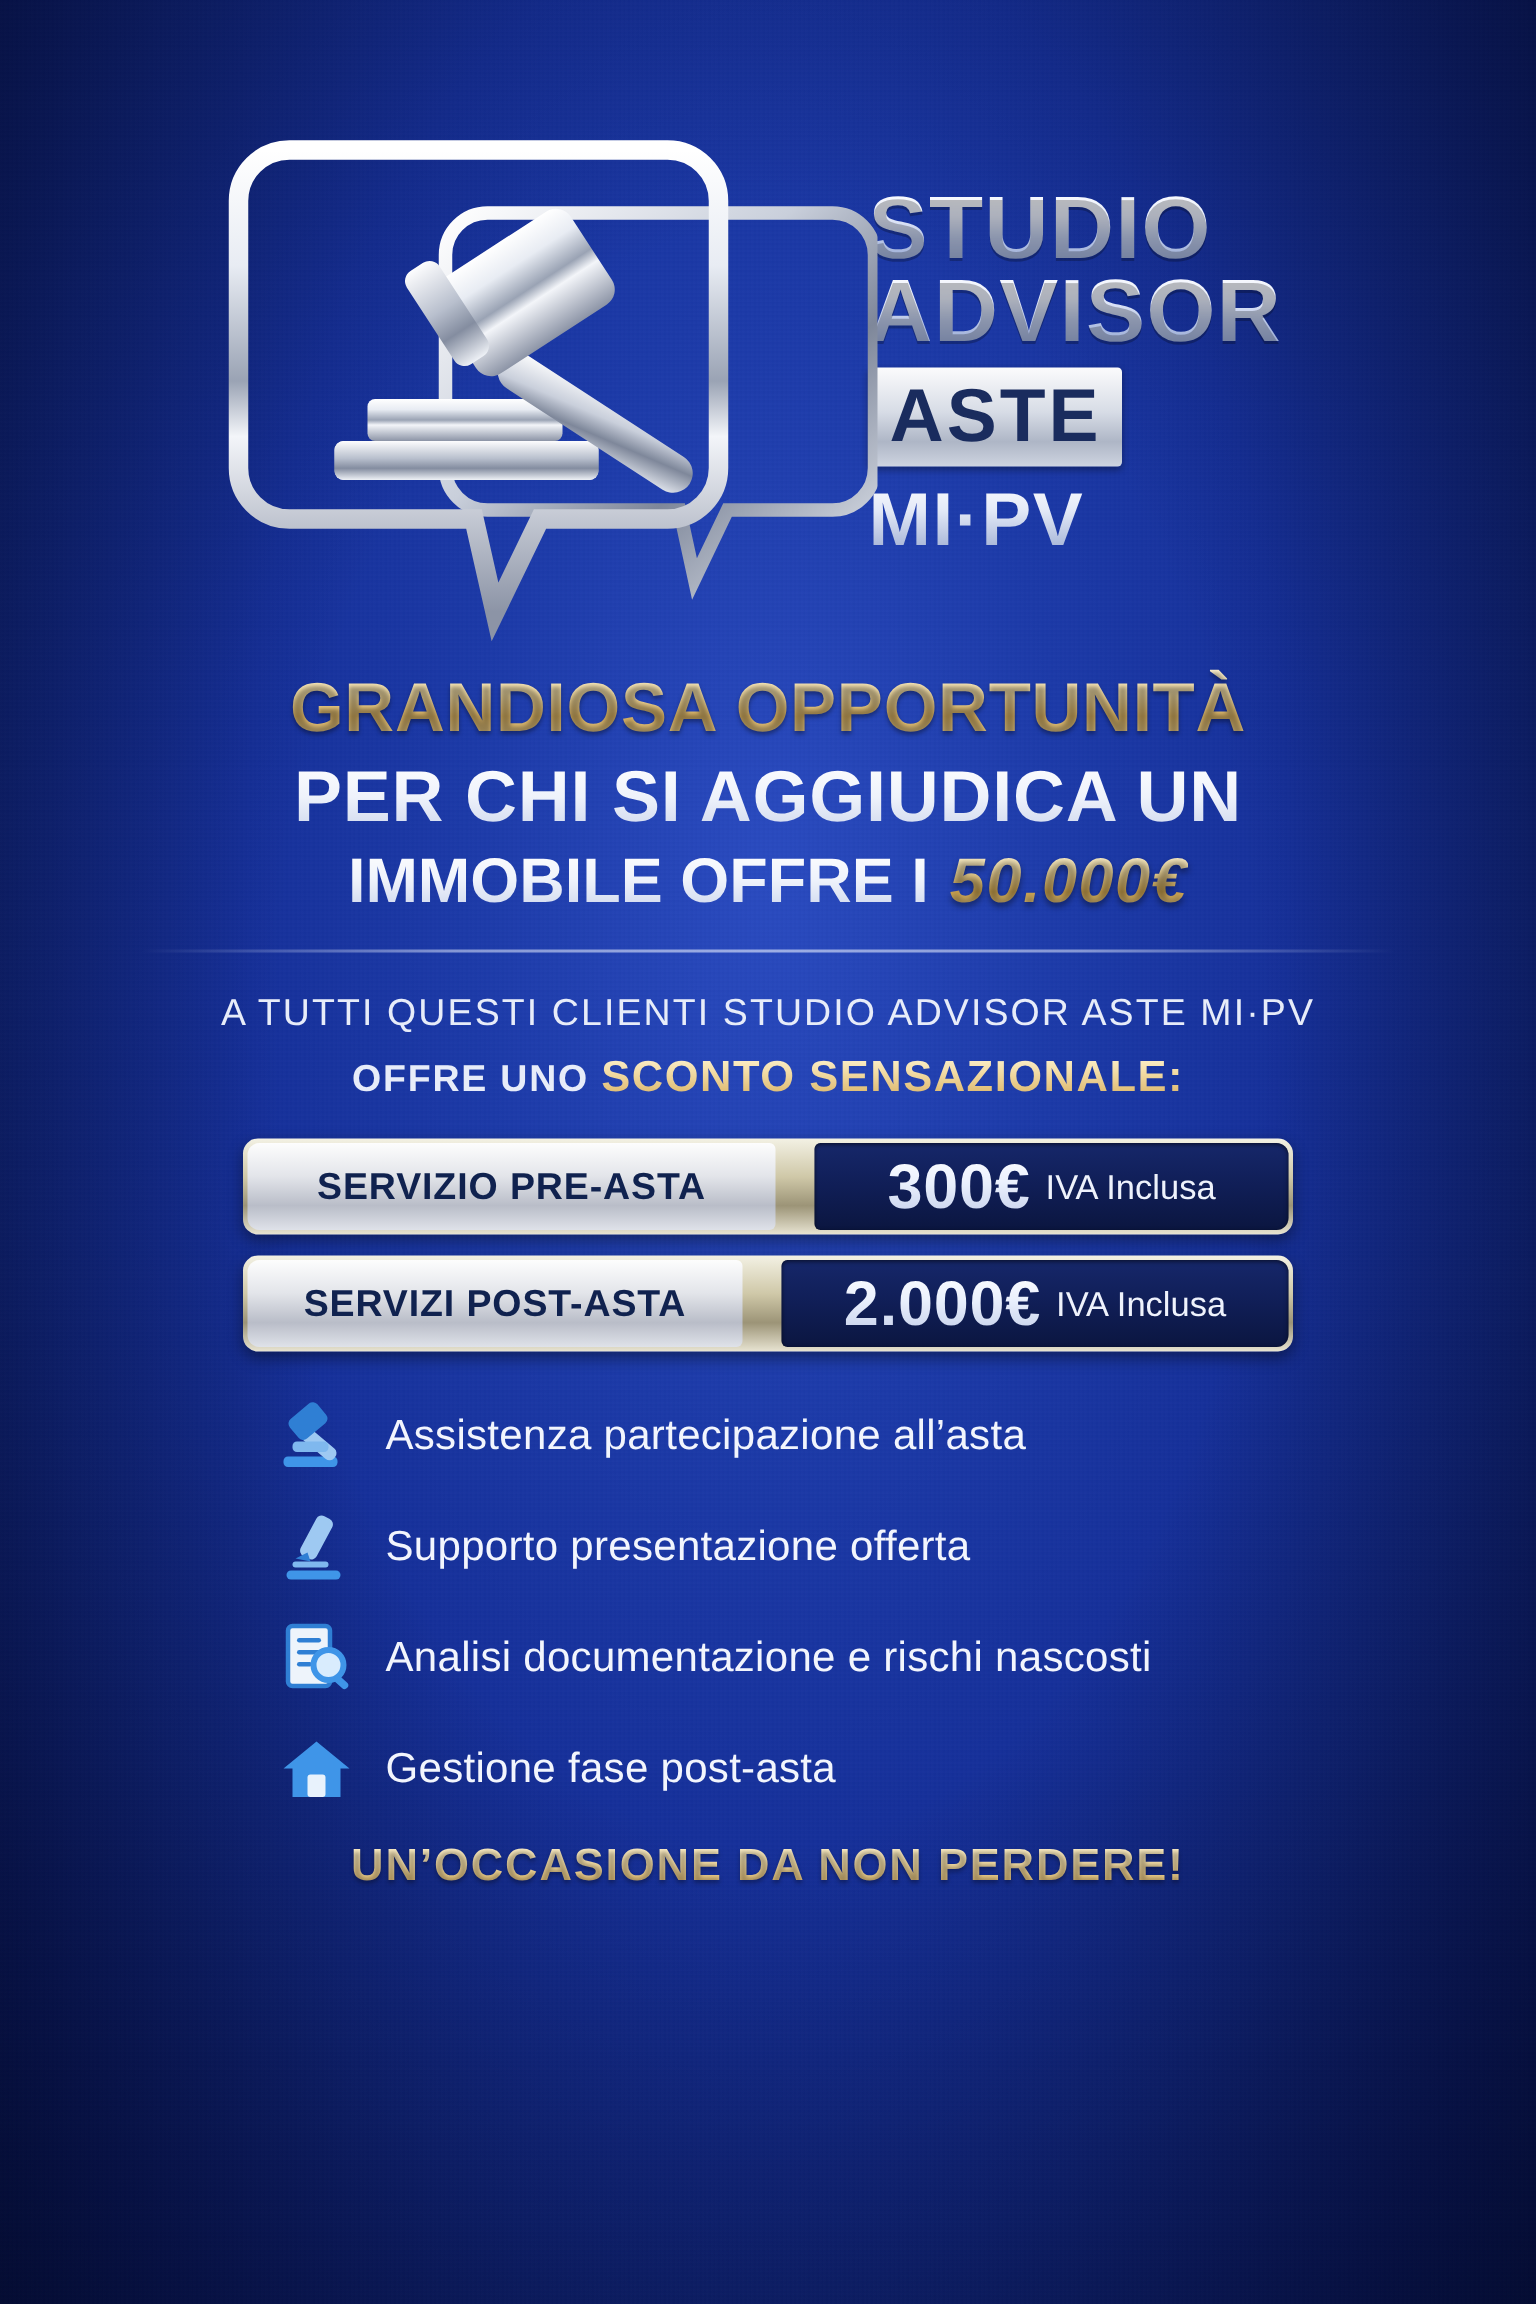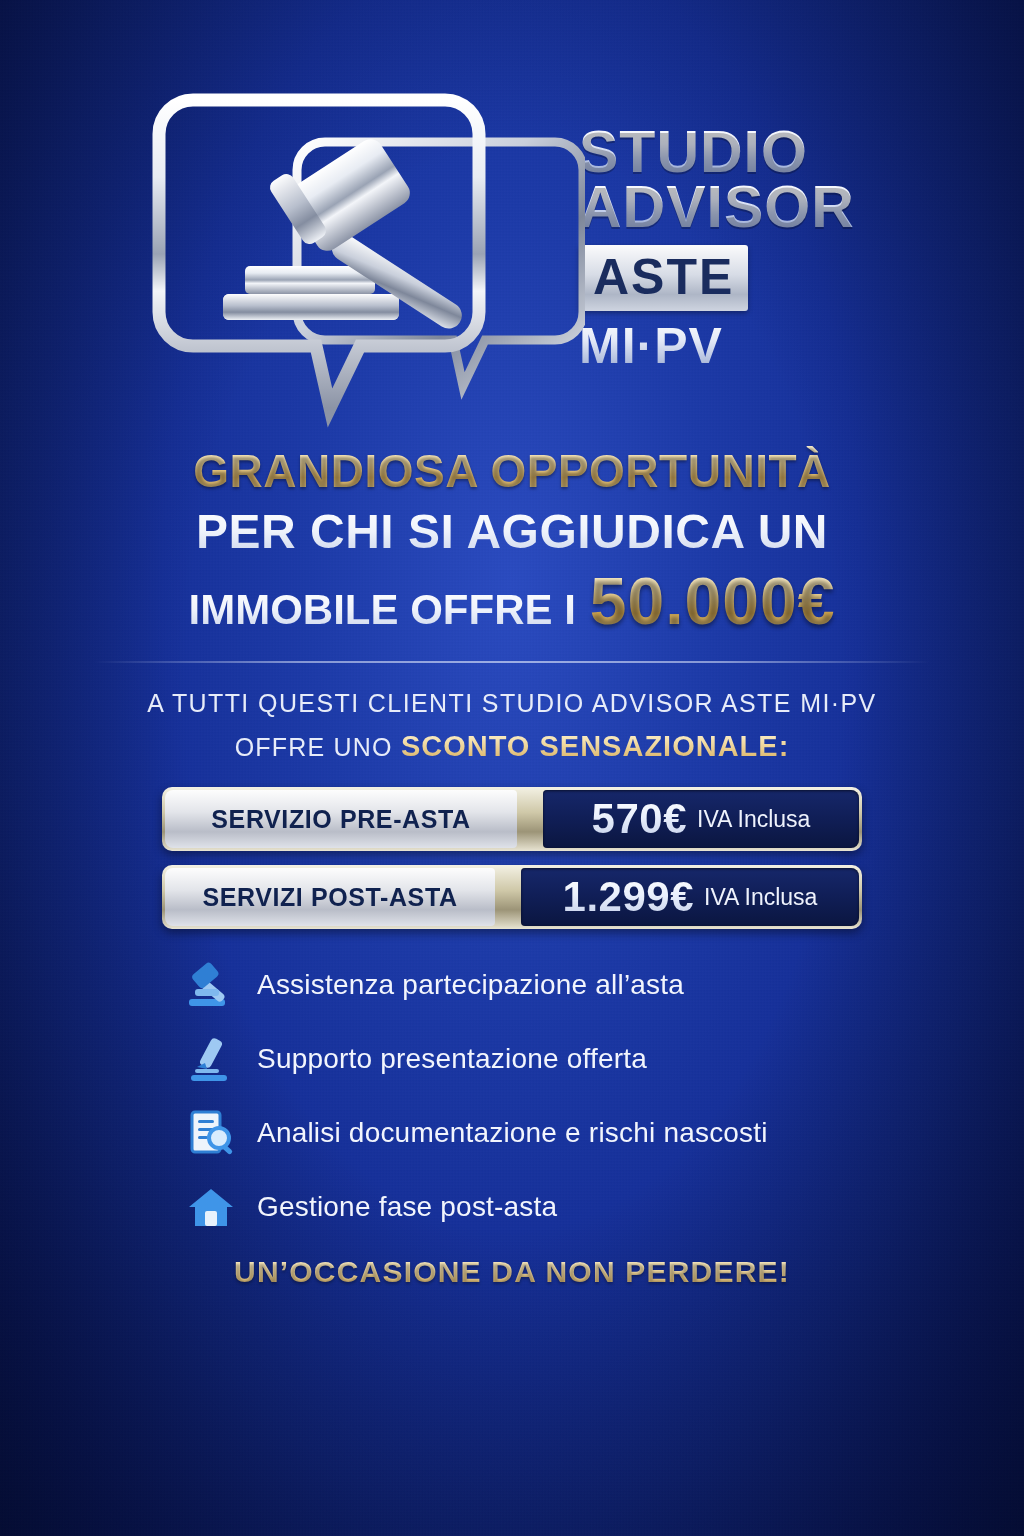--- a/index.html
+++ b/index.html
@@ -134,28 +134,29 @@
   }
   .h-line3 .w {
     font-size: 42px;
     font-weight: bold;
     background: linear-gradient(180deg, #ffffff 0%, #eef2fb 50%, #c8d2ea 100%);
     -webkit-background-clip: text;
     background-clip: text;
     color: transparent;
   }
   .h-price {
-    font-size: 66px;
+    font-size: 42px;
     font-weight: bold;
     letter-spacing: 1px;
     background: linear-gradient(180deg, #fffbe8 0%, #f6e2ac 32%, #cfa54f 66%, #f2dca3 100%);
     -webkit-background-clip: text;
     background-clip: text;
     color: transparent;
     text-shadow: 0 3px 4px rgba(0,0,0,.4);
+    font-style: italic;
   }
   .divider {
     width: 836px;
     height: 2px;
     margin: 22px auto 0 auto;
     background: linear-gradient(90deg, rgba(255,255,255,0) 0%, rgba(220,228,250,.55) 25%, rgba(220,228,250,.65) 50%, rgba(220,228,250,.55) 75%, rgba(255,255,255,0) 100%);
   }
 
   
   .subofferta {
@@ -166,21 +167,21 @@
     font-size: 25px;
     letter-spacing: 1.4px;
     color: #e7ecf9;
     font-weight: 500;
   }
   .sub2 {
     margin-top: 12px;
     font-size: 25px;
     letter-spacing: 1.2px;
     color: #e7ecf9;
-    font-weight: 400;
+    font-weight: 700;
   }
   .sub2 b {
     font-size: 29px;
     letter-spacing: 1px;
     background: linear-gradient(180deg, #fff6d7 0%, #f0d89f 45%, #d6ae5f 100%);
     -webkit-background-clip: text;
     background-clip: text;
     color: transparent;
   }
 
@@ -349,29 +350,29 @@
         <span>OFFRE UNO</span>
         <b>SCONTO SENSAZIONALE:</b>
       </div>
     </div>
 
     <div class="bars">
 
       <div class="bar bar-1">
         <div class="bar-left">SERVIZIO PRE-ASTA</div>
         <div class="bar-right">
-          <span class="bar-price">570€</span>
+          <span class="bar-price">300€</span>
           <span class="bar-vat">IVA Inclusa</span>
         </div>
       </div>
 
       <div class="bar bar-2">
         <div class="bar-left">SERVIZI POST-ASTA</div>
         <div class="bar-right">
-          <span class="bar-price">1.299€</span>
+          <span class="bar-price">2.000€</span>
           <span class="bar-vat">IVA Inclusa</span>
         </div>
       </div>
     </div>
 
     <div class="features">
 
       <div class="feature">
         <div class="feature-icon">
           <svg viewBox="0 0 52 52" width="52" height="52" aria-hidden="true">

